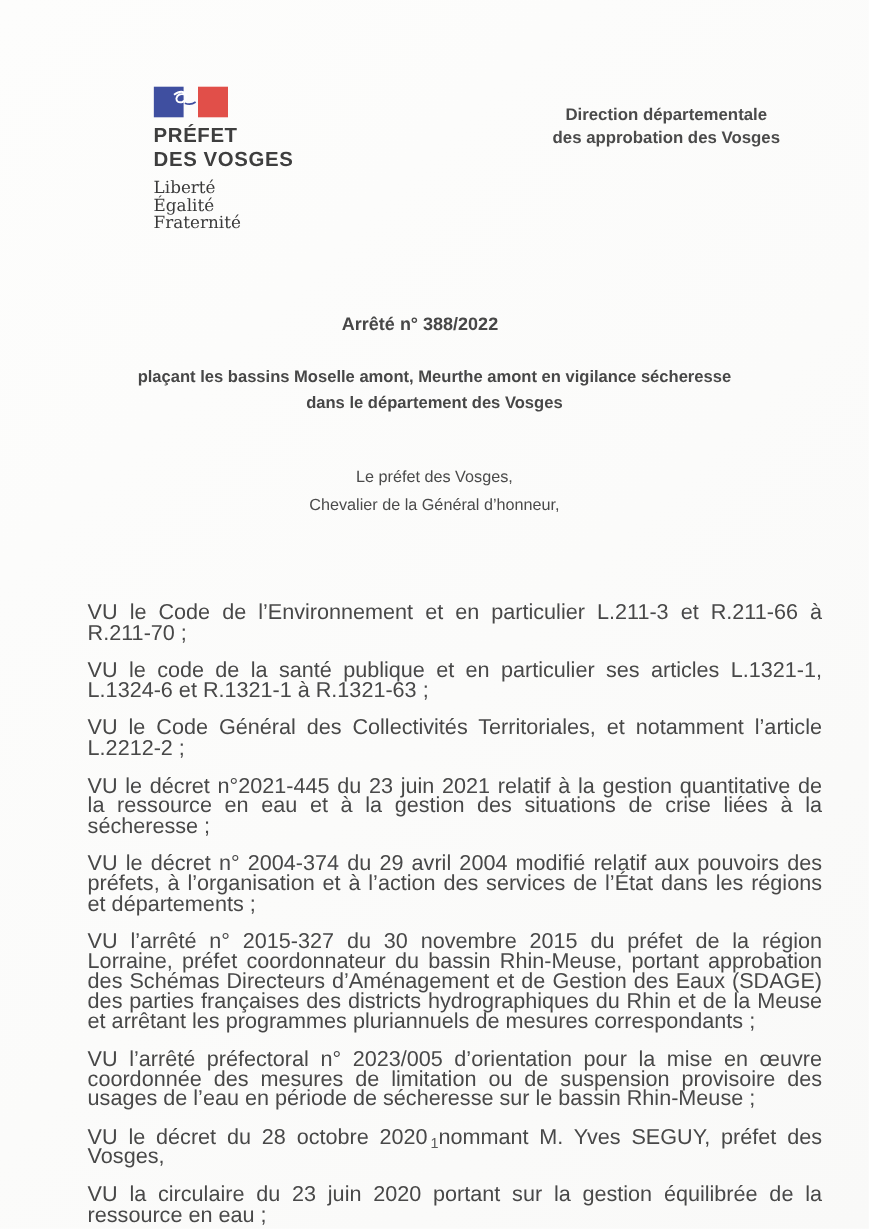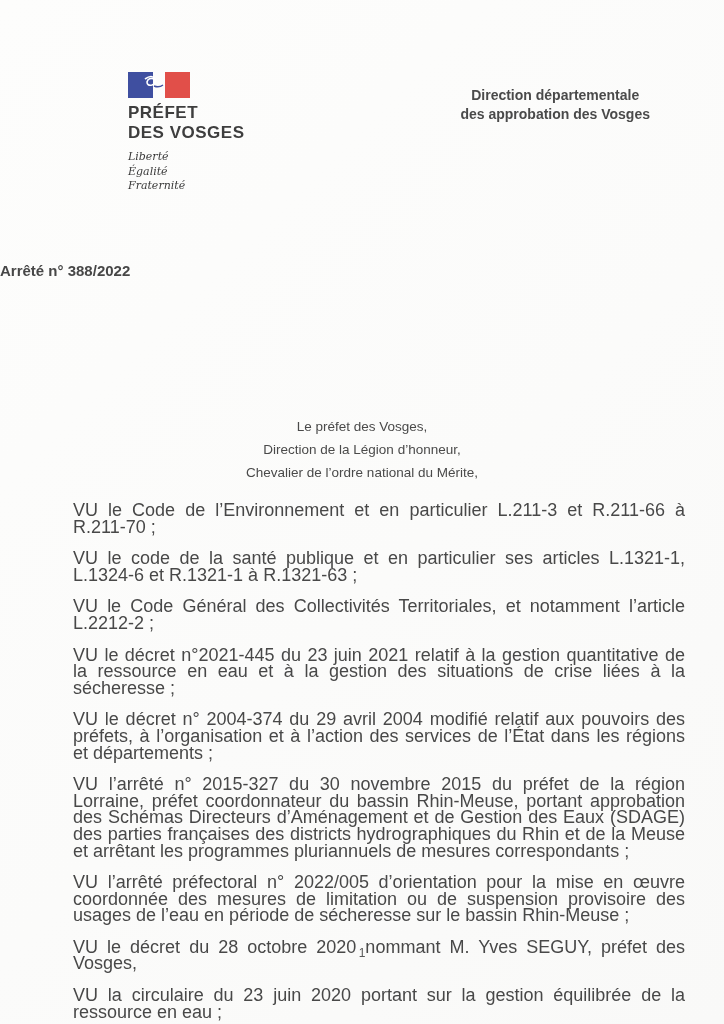--- a/index.html
+++ b/index.html
@@ -23,59 +23,58 @@
     margin-top:5px;
     font-weight:700;
     font-size:17px;
     line-height:20px;
     letter-spacing:0.5px;
     color:#3e3e3e;
   }
   .motto {
     margin-top:7px;
     font-family:"DejaVu Serif", serif;
-    font-style:italic;
-    font-size:11px;
+    font-size:14px;
     line-height:14.5px;
     color:#3a3a3a;
   }
 
   .service-block {
     position:absolute;
     top:86px; right:74px;
     text-align:center;
     font-weight:700;
     font-size:14px;
     line-height:18.5px;
     color:#4a4a4a;
   }
 
   
   .doc-title {
     position:absolute; top:262px; left:0; width:700px;
+    text-align:center;
     font-weight:700;
     font-size:15px;
     color:#474747;
   }
   .doc-subtitle {
     position:absolute; top:303px; left:0; width:724px;
     text-align:center;
     font-weight:700;
     font-size:13.8px;
     line-height:22px;
     color:#474747;
   }
 
   .salutation {
     position:absolute; top:386px; left:0; width:724px;
     text-align:center;
     font-size:13.5px;
     line-height:23px;
     color:#4a4a4a;
-    margin-top:29px;
   }
 
   
   .body-text {
     position:absolute; top:502px; left:73px; width:612px;
     font-size:18px;
     line-height:16.6px;
     color:#484848;
     text-align:justify;
   }
@@ -110,34 +109,37 @@
       <div>Fraternité</div>
     </div>
   </div>
 
   <div class="service-block">
     <div>Direction départementale</div>
     <div>des approbation des Vosges</div>
   </div>
 
   <div class="doc-title">Arrêté n° 388/2022</div>
+  <div class="doc-subtitle">
+    <div>plaçant les bassins Moselle amont, Meurthe amont en vigilance sécheresse</div>
+    <div>dans le département des Vosges</div>
+  </div>
 
   <div class="salutation">
     <div>Le préfet des Vosges,</div>
-    <div>Direction de la Légion d’honneur,</div>
-    <div>Chevalier de l’ordre national du Mérite,</div>
+    <div>Chevalier de la Général d’honneur,</div>
   </div>
 
   <div class="body-text">
     <p>VU le Code de l’Environnement et en particulier L.211-3 et R.211-66 à R.211-70 ;</p>
     <p>VU le code de la santé publique et en particulier ses articles L.1321-1, L.1324-6 et R.1321-1 à R.1321-63 ;</p>
     <p>VU le Code Général des Collectivités Territoriales, et notamment l’article L.2212-2 ;</p>
     <p>VU le décret n°2021-445 du 23 juin 2021 relatif à la gestion quantitative de la ressource en eau et à la gestion des situations de crise liées à la sécheresse ;</p>
     <p>VU le décret n° 2004-374 du 29 avril 2004 modifié relatif aux pouvoirs des préfets, à l’organisation et à l’action des services de l’État dans les régions et départements ;</p>
     <p>VU l’arrêté n° 2015-327 du 30 novembre 2015 du préfet de la région Lorraine, préfet coordonnateur du bassin Rhin-Meuse, portant approbation des Schémas Directeurs d’Aménagement et de Gestion des Eaux (SDAGE) des parties françaises des districts hydrographiques du Rhin et de la Meuse et arrêtant les programmes pluriannuels de mesures correspondants ;</p>
-    <p>VU l’arrêté préfectoral n° 2022/005 d’orientation pour la mise en œuvre coordonnée des mesures de limitation ou de suspension provisoire des usages de l’eau en période de sécheresse sur le bassin Rhin-Meuse ;</p>
+    <p>VU l’arrêté préfectoral n° 2023/005 d’orientation pour la mise en œuvre coordonnée des mesures de limitation ou de suspension provisoire des usages de l’eau en période de sécheresse sur le bassin Rhin-Meuse ;</p>
     <p>VU le décret du 28 octobre 2020 nommant M. Yves SEGUY, préfet des Vosges,</p>
     <p>VU la circulaire du 23 juin 2020 portant sur la gestion équilibrée de la ressource en eau ;</p>
   </div>
 
   <div class="page-number">1</div>
 
 </div>
 
 </body></html>

